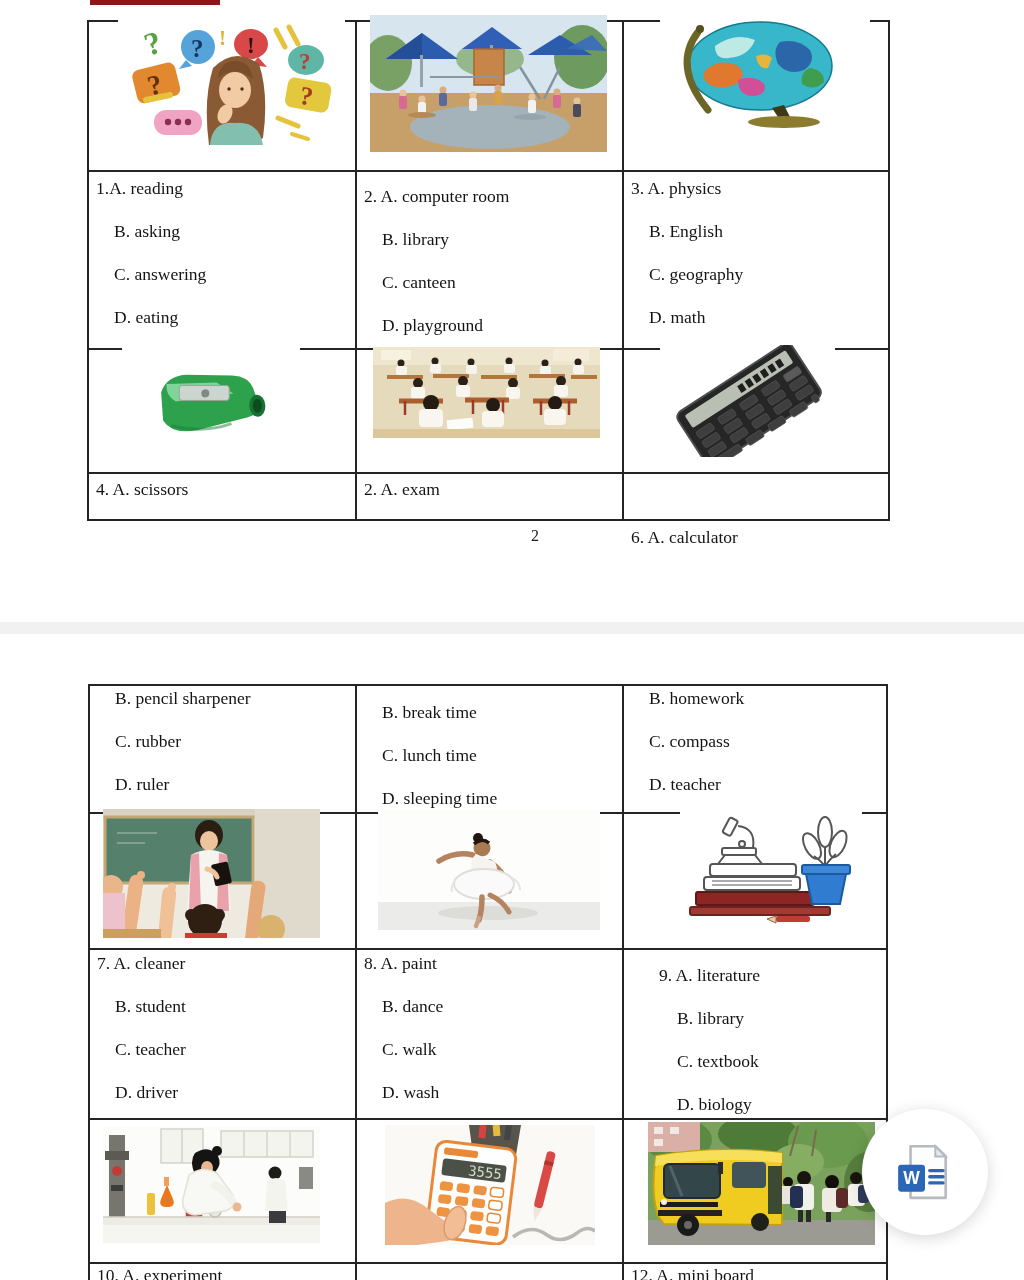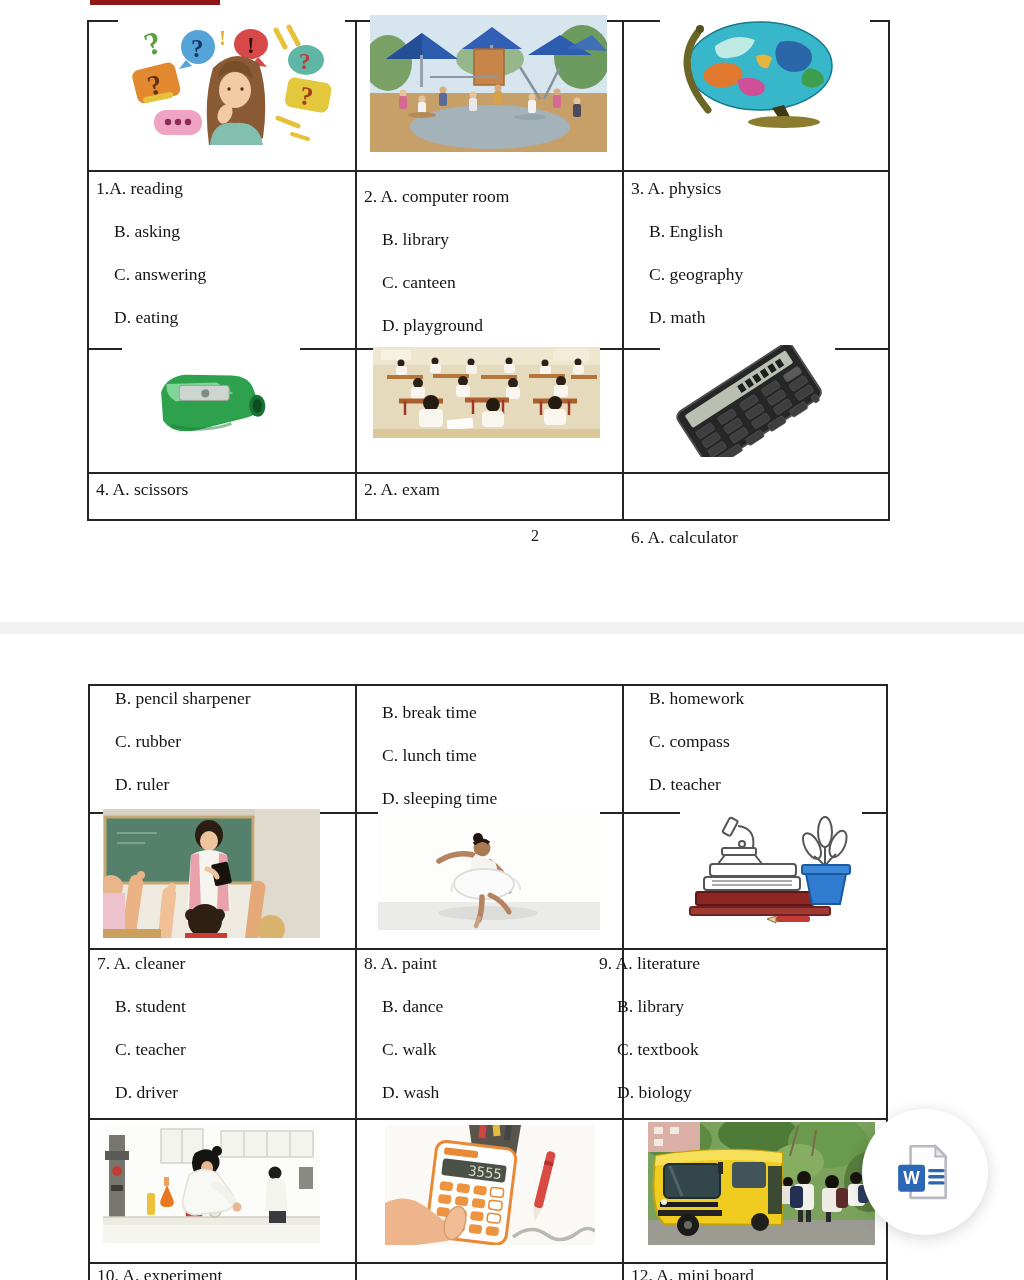--- a/index.html
+++ b/index.html
@@ -98,21 +98,21 @@
     <div class="ln ind">B. student</div>
     <div class="ln ind">C. teacher</div>
     <div class="ln ind">D. driver</div>
   </div>
   <div class="cell" style="left:355px;top:948px;width:267px;height:168px;padding-top:5px;">
     <div class="ln">8. A. paint</div>
     <div class="ln ind">B. dance</div>
     <div class="ln ind">C. walk</div>
     <div class="ln ind">D. wash</div>
   </div>
-  <div class="cell" style="left:590px;top:948px;width:266px;height:168px;padding-top:5px;">
+  <div class="cell" style="left:650px;top:948px;width:266px;height:168px;padding-top:17px;">
     <div class="ln">9. A. literature</div>
     <div class="ln ind">B. library</div>
     <div class="ln ind">C. textbook</div>
     <div class="ln ind">D. biology</div>
   </div>
 
   <div class="cell" style="left:88px;top:1262px;width:267px;height:18px;padding-top:3px;">
     <div class="ln">10. A. experiment</div>
   </div>
   <div class="cell" style="left:355px;top:1320px;width:267px;height:18px;padding-top:3px;">

